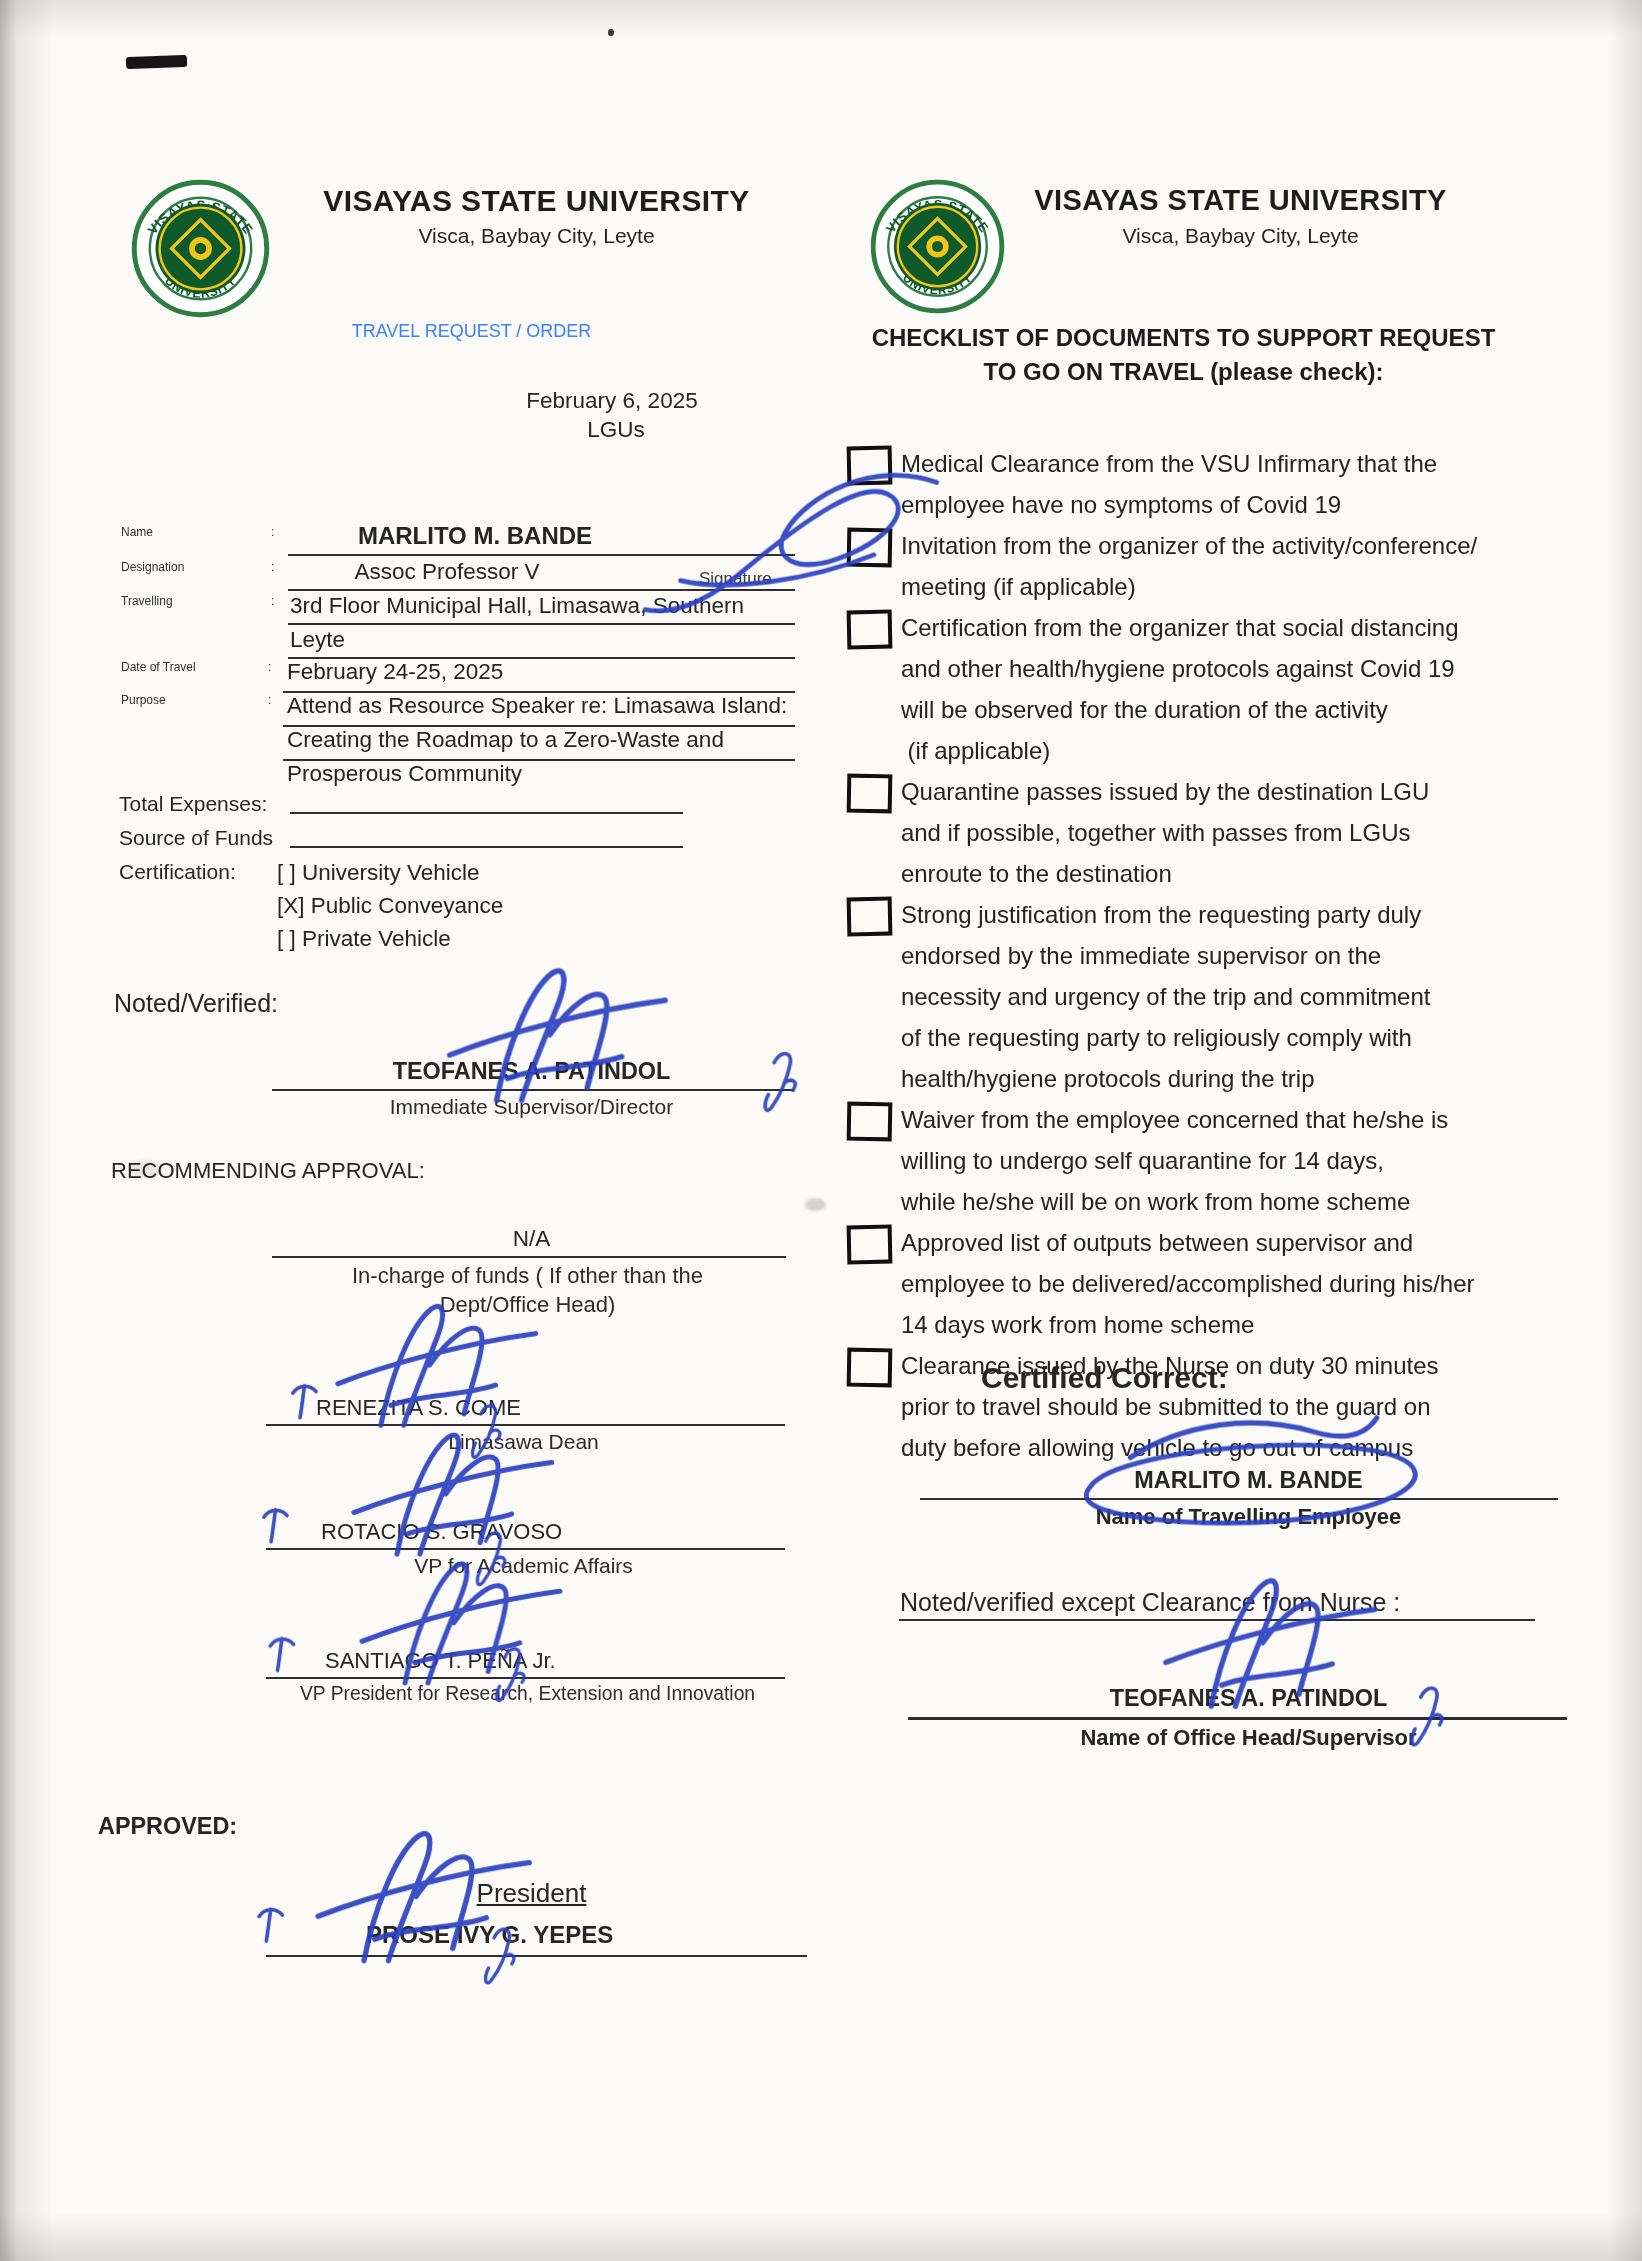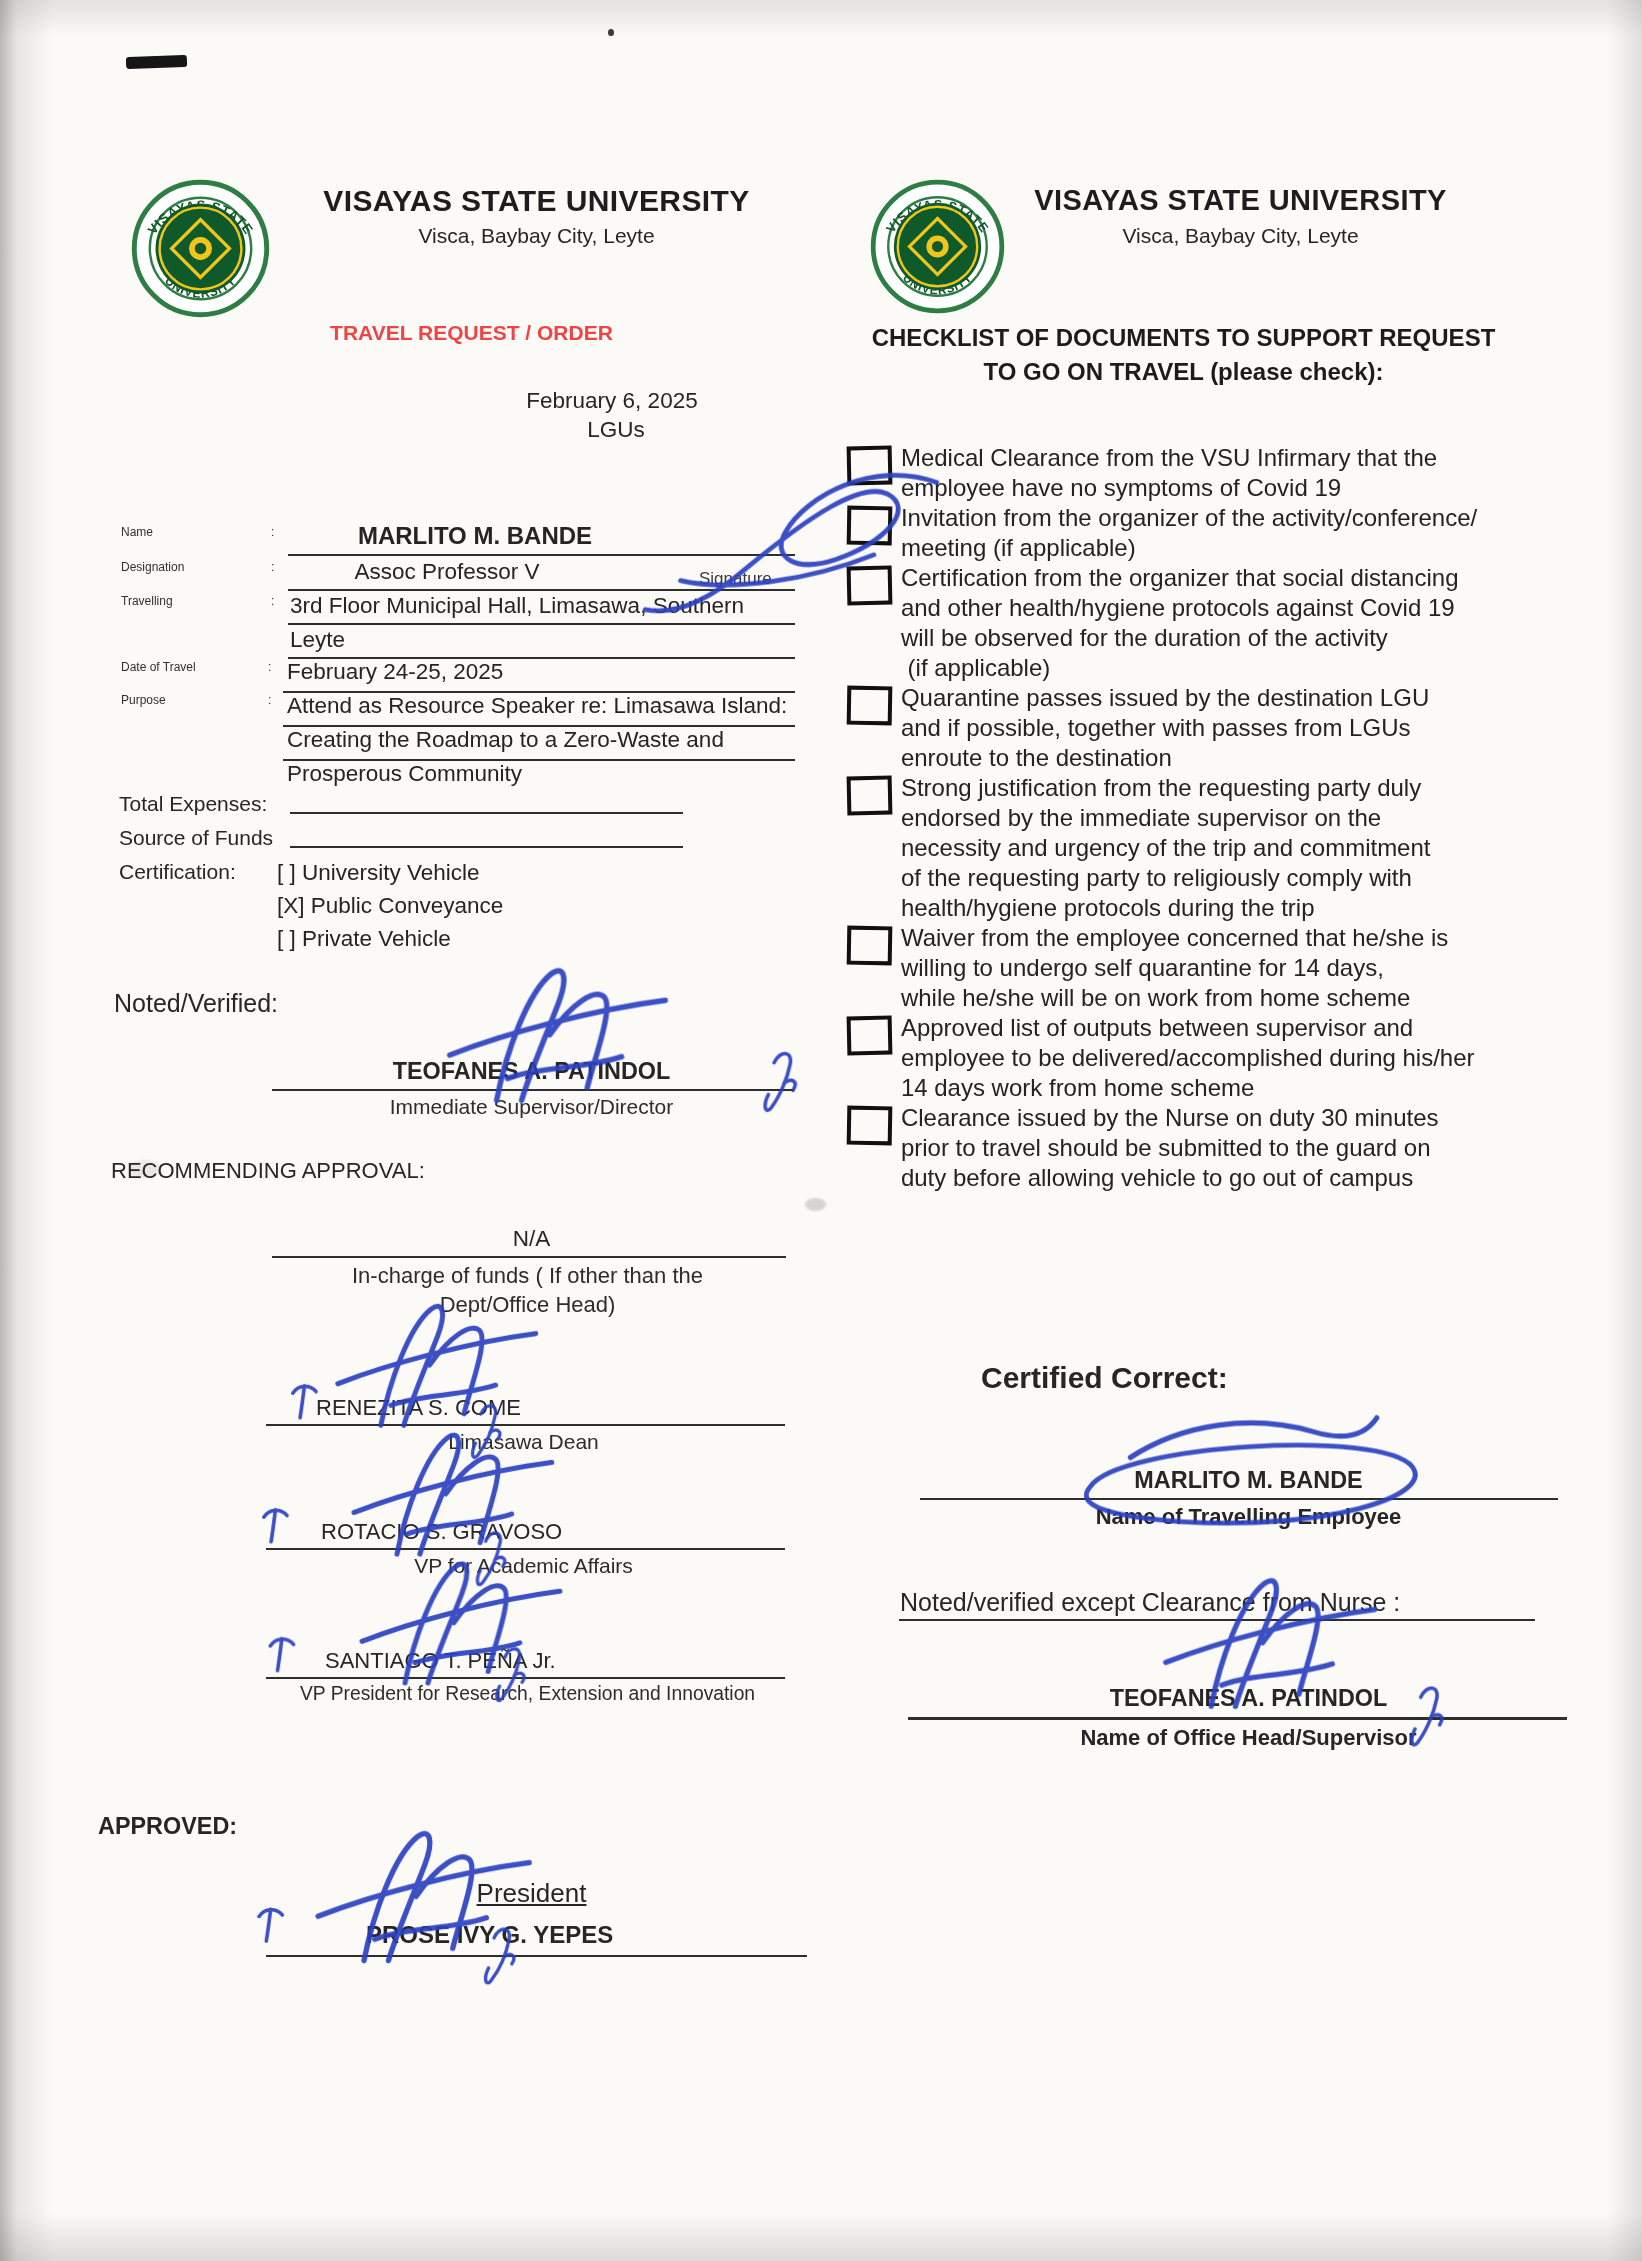--- a/index.html
+++ b/index.html
@@ -11,29 +11,29 @@
   }
   .abs{position:absolute;}
   .c{text-align:center;}
   .b{font-weight:bold;}
   .lbl{font-size:12px;color:#303030;}
   .val{font-size:22.5px;color:#242424;}
   .line{position:absolute;border-top:2px solid #2e2e2e;height:0;}
   
   .uni-name{font-size:30px;font-weight:bold;letter-spacing:0.4px;color:#1d1d1d;}
   .uni-addr{font-size:21px;color:#262626;}
-  .doc-title{font-size:21px;font-weight:bold;color:#ef4444;}
+  .doc-title{font-size:18px;font-weight:normal;color:#3b82f6;}
   .chk-title{font-size:24px;font-weight:bold;color:#1c1c1c;}
   
   .checklist{position:absolute;left:847px;top:443px;width:725px;}
   .chk-item{display:flex;gap:8.9px;align-items:flex-start;}
   .chk-box{flex:0 0 37px;height:31px;border:4px solid #101010;margin-top:3.2px;background:transparent;}
   .chk-item:nth-child(odd) .chk-box{transform:rotate(-1.2deg);}
   .chk-item:nth-child(even) .chk-box{transform:rotate(1deg);}
-  .chk-text{font-size:24px;line-height:30px;color:#232323;white-space:pre-line;}
+  .chk-text{font-size:24px;line-height:41px;color:#232323;white-space:pre-line;}
   
   .edge-left{position:absolute;left:0;top:0;bottom:0;width:56px;
     background:linear-gradient(90deg,rgba(90,84,78,0.40),rgba(110,104,98,0.14) 30%,rgba(120,115,110,0) 95%);}
   .edge-top{position:absolute;left:0;top:0;right:0;height:37px;
     background:linear-gradient(180deg,rgba(100,95,90,0.16),rgba(100,95,90,0));}
   .edge-right{position:absolute;right:0;top:0;bottom:0;width:35px;
     background:linear-gradient(270deg,rgba(100,95,90,0.18),rgba(100,95,90,0));}
   .edge-bottom{position:absolute;left:0;bottom:0;right:0;height:48px;
     background:linear-gradient(0deg,rgba(95,90,85,0.20),rgba(95,90,85,0));}
   .black-mark{position:absolute;left:126px;top:56px;width:61px;height:12px;background:#161616;border-radius:3.2px;transform:rotate(-2deg);}

